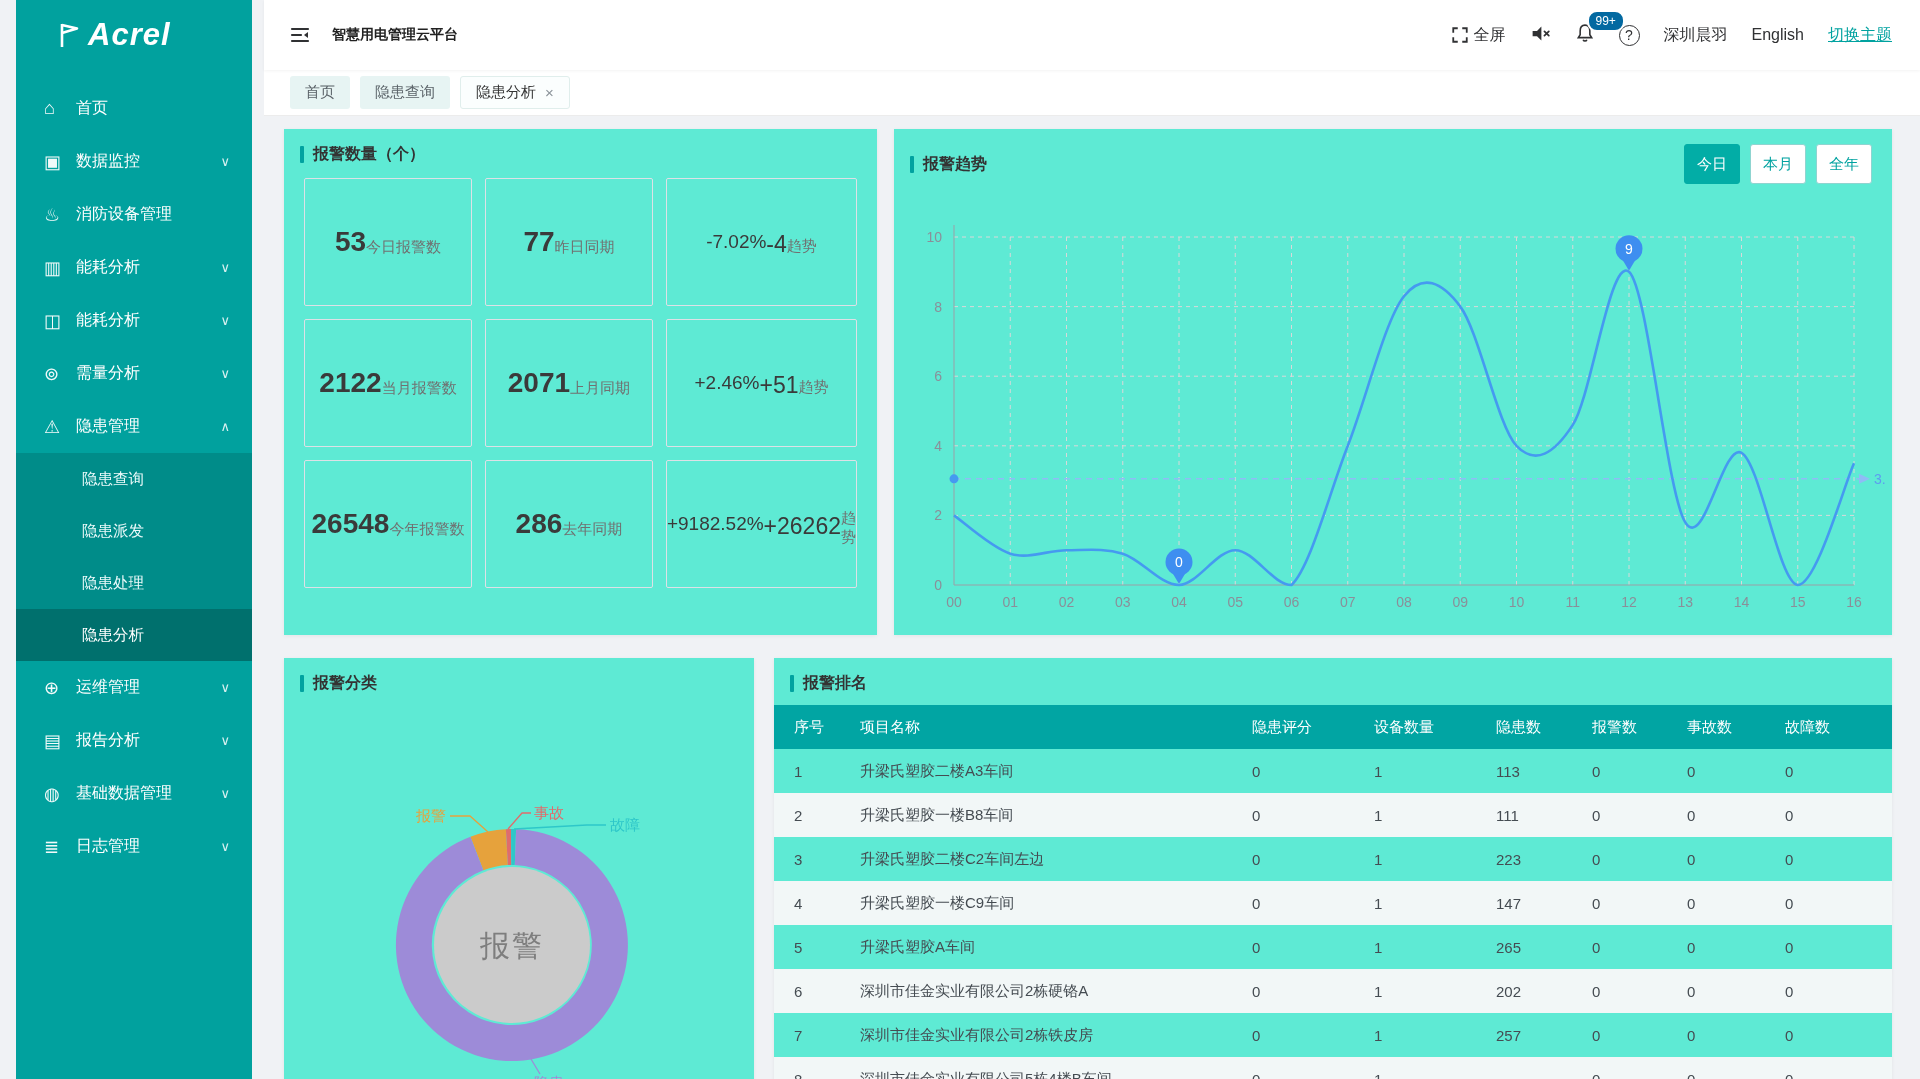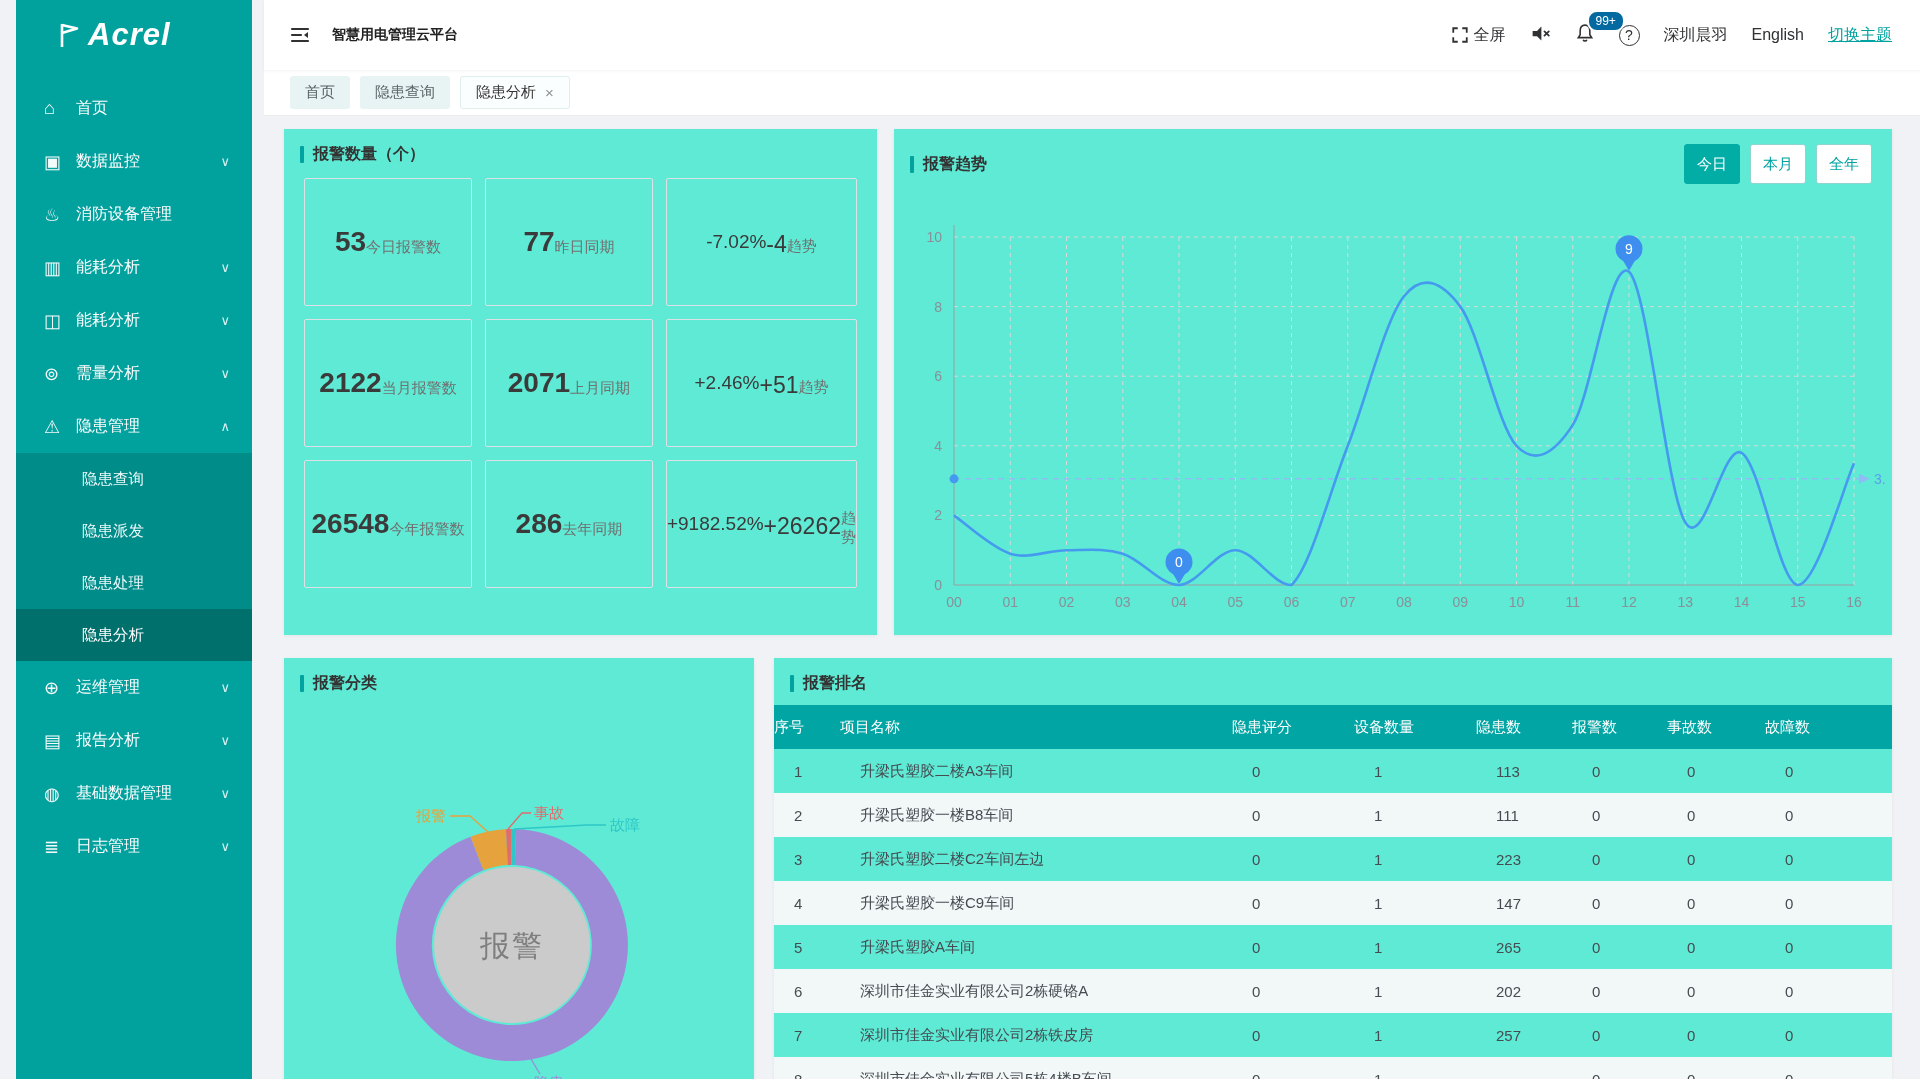--- a/index.html
+++ b/index.html
@@ -59,21 +59,21 @@
   
   .rangebtns { display:flex; gap:10px; margin-right:4px; }
   .rbtn { height:40px; padding:0 12px; display:flex; align-items:center; font-size:15px; border-radius:3px; border:1px solid #8fd4d0; background:#fff; color:#01A2A0; cursor:pointer; }
   .rbtn.active { background:#02ADA6; border-color:#02ADA6; color:#fff; }
 
   #trend-svg { position:absolute; left:0; top:48px; }
   #pie-svg { position:absolute; left:0; top:46px; }
 
   
   .rank-table { width:100%; border-collapse:collapse; table-layout:fixed; margin-top:2px; }
-  .rank-table th { background:#01A5A3; color:#fff; font-weight:normal; font-size:15px; height:44px; text-align:left; }
+  .rank-table th { background:#01A5A3; color:#fff; font-weight:normal; font-size:15px; height:44px; text-align:left; padding-left:20px; }
   .rank-table td { font-size:15px; color:#454c52; height:44px; padding-left:20px; white-space:nowrap; overflow:hidden; }
   .rank-table tr:nth-child(even) td { background:#f2f7f7; }
 </style>
 </head>
 <body>
 
 <div class="sidebar">
   <div class="logo">
     <svg width="22" height="26" viewBox="0 0 22 26">
       <path d="M4 25 V2 M4 3 L19 6.5 L4 11" stroke="#fff" stroke-width="2.6" fill="none" stroke-linejoin="round"></path>

